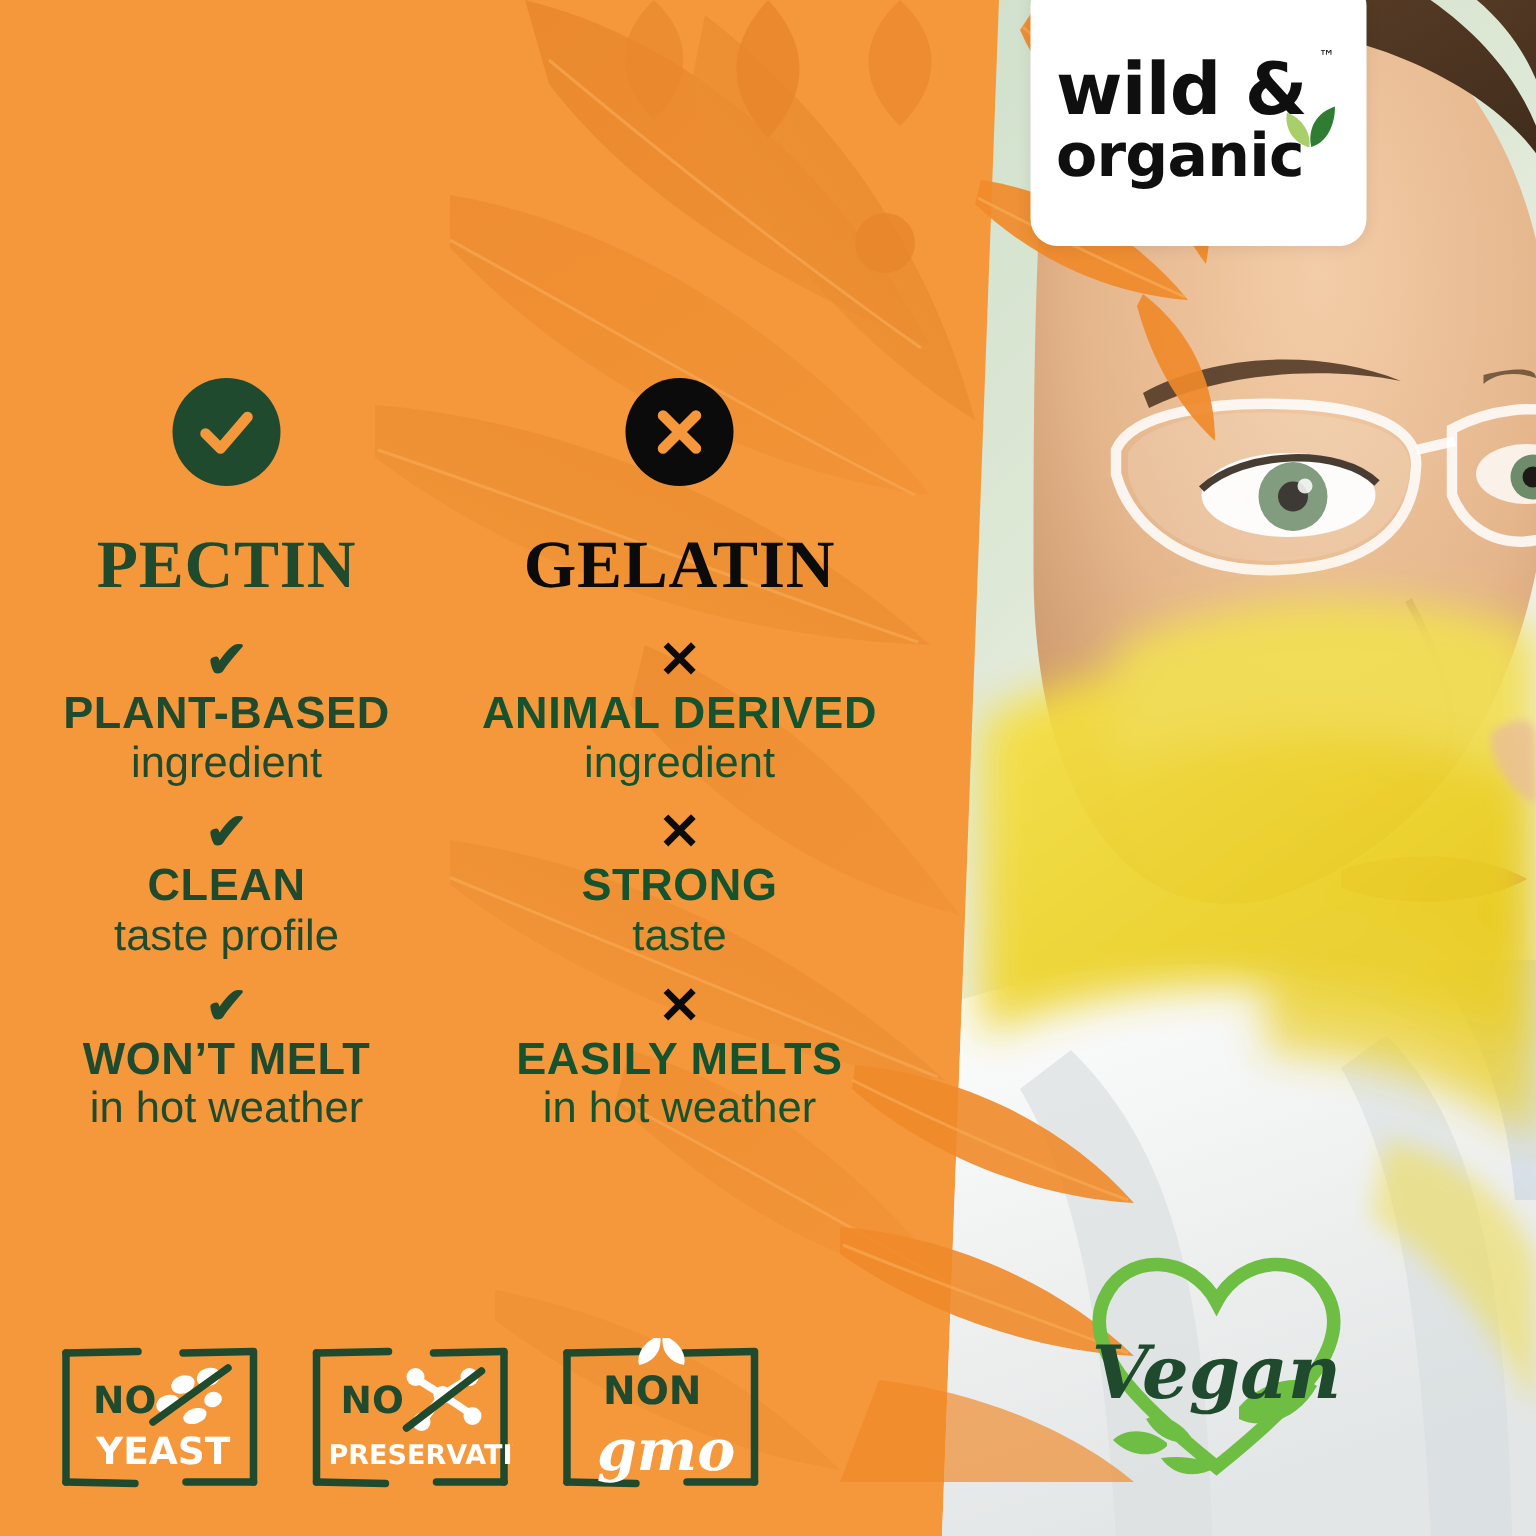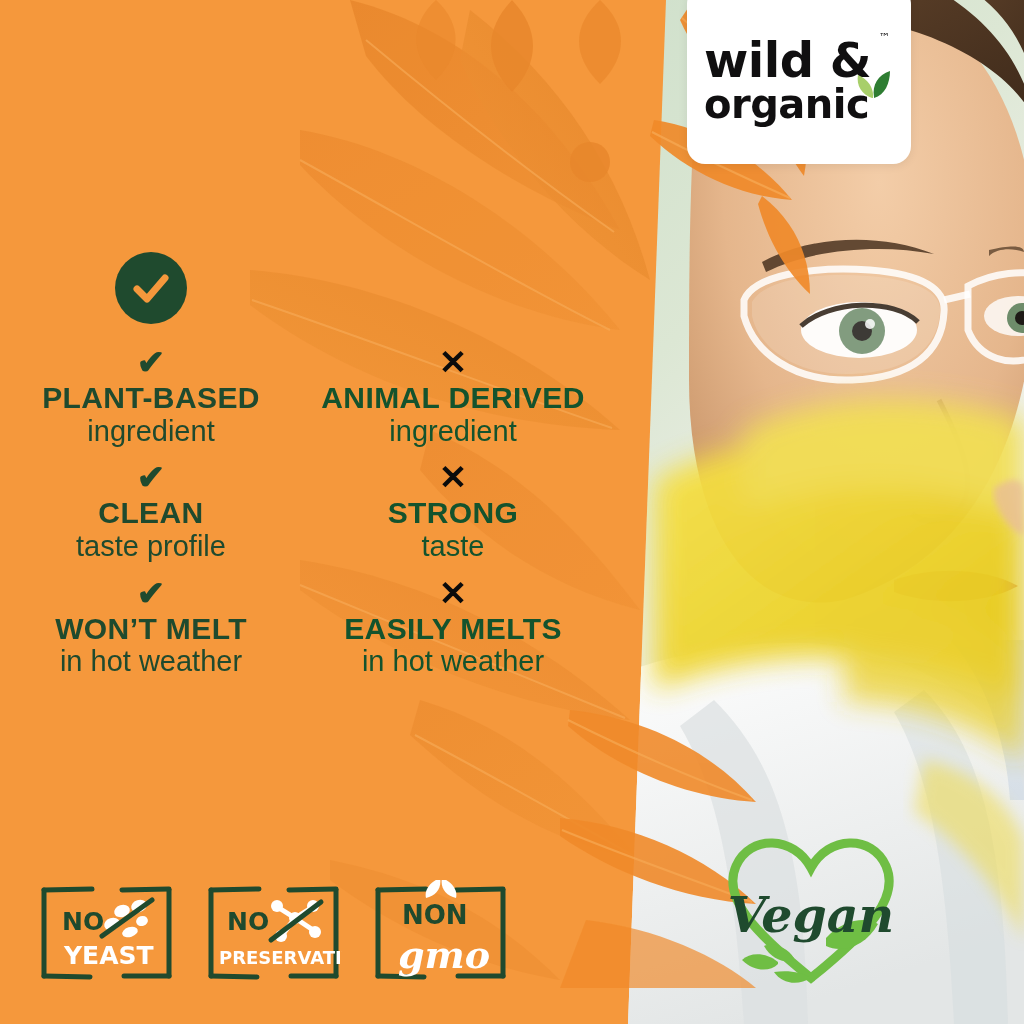--- a/index.html
+++ b/index.html
@@ -105,21 +105,21 @@
   }
   .cell .l2{
     font-family:"Liberation Sans",sans-serif;
     font-weight:400;font-size:29px;line-height:1.12;margin-top:1px;
   }
   .cell.good .l1,.cell.good .l2{color:#1F4A2E;}
   .cell.bad  .l1,.cell.bad  .l2{color:#14532d;}
 
   
   .claims{
-    position:absolute;left:38px;bottom:40px;
+    position:absolute;left:38px;bottom:28px;
     display:flex;gap:30px;
   }
   .claim{
     position:relative;
     width:137px;height:104px;
   }
   .claim svg{position:absolute;inset:0;}
 
   
   .vegan-seal{
@@ -310,20 +310,29 @@
 
   <div class="compare">
 
     <div class="col-head">
       <div class="col">
         <div class="badge-circle good">
           <svg width="42" height="42" viewBox="0 0 42 42">
             <path d="M7 22 L17 32 L35 11" fill="none" stroke="#F5983C" stroke-width="7" stroke-linecap="round" stroke-linejoin="round"></path>
           </svg>
         </div>
+        <div class="col-title good">PECTIN</div>
+      </div>
+      <div class="col">
+        <div class="badge-circle bad">
+          <svg width="40" height="40" viewBox="0 0 40 40">
+            <path d="M9 9 L31 31 M31 9 L9 31" fill="none" stroke="#F5983C" stroke-width="7" stroke-linecap="round"></path>
+          </svg>
+        </div>
+        <div class="col-title bad">GELATIN</div>
       </div>
     </div>
 
     <div class="rows">
 
       <div class="row">
         <div class="cell good">
           <div class="mark">✔</div>
           <div class="l1">PLANT-BASED</div>
           <div class="l2">ingredient</div>

